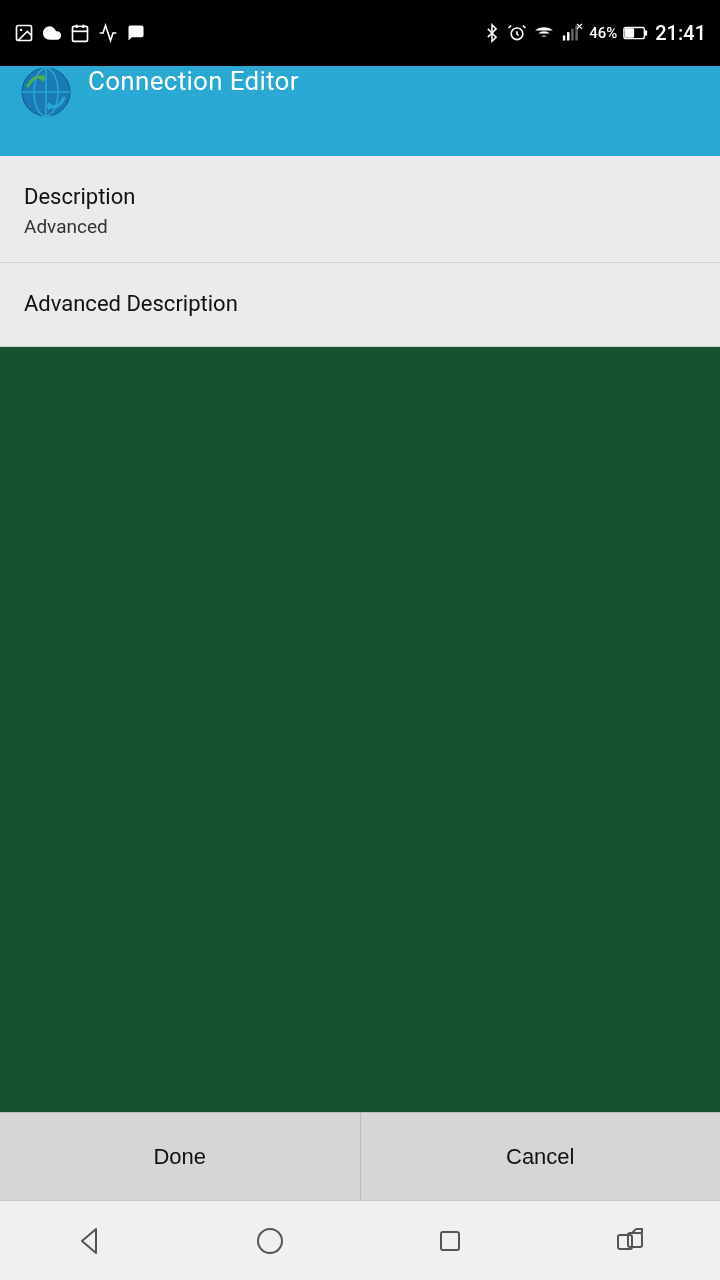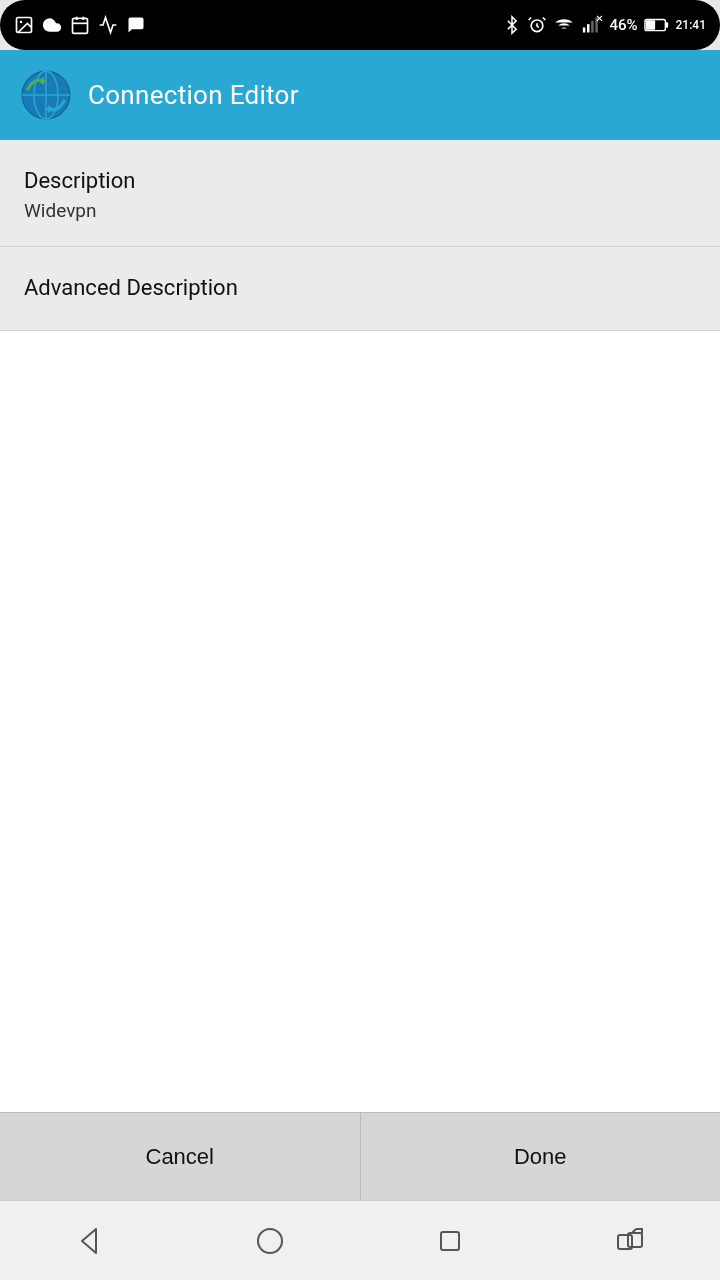--- a/index.html
+++ b/index.html
@@ -14,28 +14,27 @@
       font-family: 'Roboto', Arial, sans-serif;
       background: #e8e8e8;
       overflow: hidden;
       display: flex;
       flex-direction: column;
     }
 
     
     .status-bar {
       width: 100%;
-      height: 50px;
+      height: 66px;
       background: #000;
       display: flex;
       align-items: center;
       justify-content: space-between;
       padding: 0 14px;
       flex-shrink: 0;
-      border-radius: 25px;
     }
 
     .status-bar-left {
       display: flex;
       align-items: center;
       gap: 8px;
     }
 
     .status-bar-right {
       display: flex;
@@ -45,37 +44,36 @@
       font-size: 15px;
       font-weight: 500;
     }
 
     
     .app-bar {
       width: 100%;
       height: 90px;
       background: #29a8d4;
       display: flex;
-      align-items: center;
       padding: 0 20px;
       gap: 16px;
       flex-shrink: 0;
     }
 
     .app-bar-title {
       color: #fff;
       font-size: 26px;
       font-weight: 400;
       letter-spacing: 0.3px;
     }
 
     
     .content {
       flex: 1;
-      background: #ffffff;
+      background: #14532d;
       display: flex;
       flex-direction: column;
     }
 
     .list-item {
       background: #ebebeb;
       padding: 28px 24px 24px 24px;
       border-bottom: 1px solid #d0d0d0;
       cursor: pointer;
     }
@@ -205,21 +203,21 @@
       <line x1="24" y1="1" x2="18" y2="7" stroke="white" stroke-width="1.5"></line>
     </svg>
 
     <span style="color:white;font-size:15px;">46%</span>
     <svg width="26" height="16" viewBox="0 0 28 16" fill="none">
       <rect x="1" y="2" width="22" height="12" rx="2" stroke="white" stroke-width="1.5"></rect>
       <rect x="23" y="5" width="3" height="6" rx="1" fill="white"></rect>
       <rect x="2" y="3" width="10" height="10" rx="1" fill="white"></rect>
     </svg>
 
-    <span style="color:white;font-size:12px;font-weight:500;">21:41</span>
+    <span style="color:white;font-size:20px;font-weight:500;">21:41</span>
   </div>
 </div>
 
 <div class="app-bar">
   <div class="vpn-logo">
     <svg width="52" height="52" viewBox="0 0 52 52">
 
       <circle cx="26" cy="26" r="24" fill="#1a7ab5" stroke="#0e5a8a" stroke-width="1"></circle>
       <ellipse cx="26" cy="26" rx="12" ry="24" fill="none" stroke="#29a8d4" stroke-width="1.5"></ellipse>
       <line x1="2" y1="26" x2="50" y2="26" stroke="#29a8d4" stroke-width="1.5"></line>
@@ -232,33 +230,33 @@
       <polygon points="28,44 28,36 34,40" fill="#29a8d4"></polygon>
     </svg>
   </div>
   <span class="app-bar-title">Connection Editor</span>
 </div>
 
 <div class="content">
 
   <div class="list-item">
     <div class="list-item-title">Description</div>
-    <div class="list-item-subtitle">Widevpn</div>
+    <div class="list-item-subtitle">Advanced</div>
   </div>
 
 
   <div class="list-item">
     <div class="list-item-title">Advanced Description</div>
   </div>
 
   <div class="spacer"></div>
 
   <div class="bottom-buttons">
+    <button class="bottom-btn">Done</button>
     <button class="bottom-btn">Cancel</button>
-    <button class="bottom-btn">Done</button>
   </div>
 </div>
 
 <div class="nav-bar">
 
   <div class="nav-icon">
     <svg width="32" height="32" viewBox="0 0 32 32" fill="none">
       <polygon points="22,4 8,16 22,28" fill="none" stroke="#555" stroke-width="2" stroke-linejoin="round"></polygon>
     </svg>
   </div>

